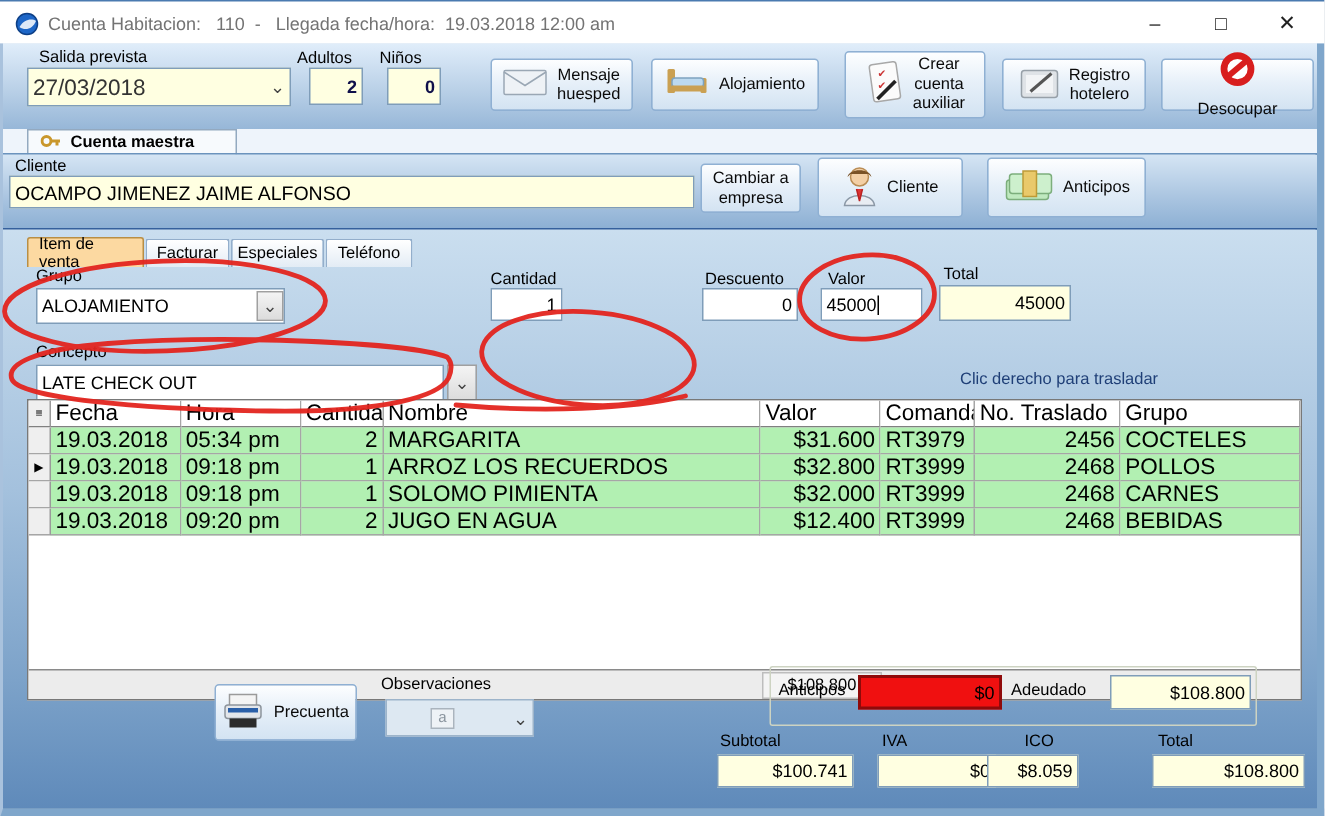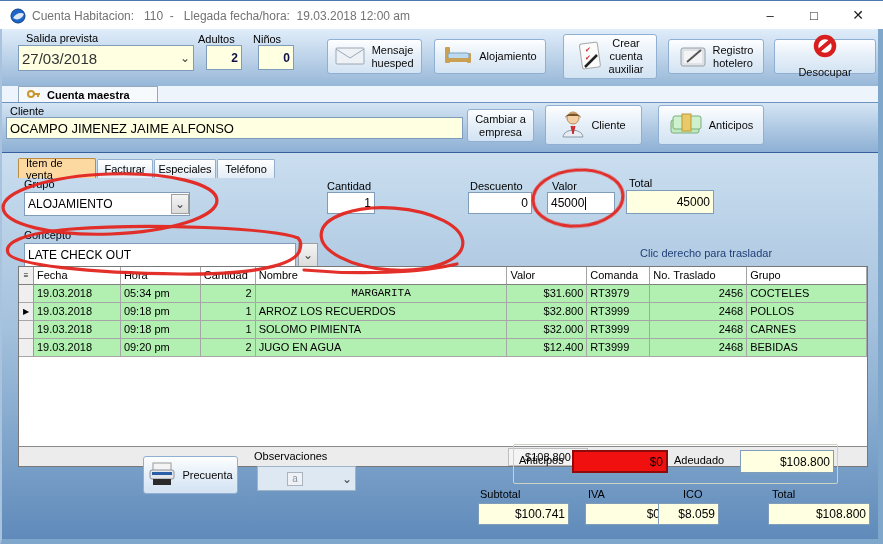--- a/index.html
+++ b/index.html
@@ -50,21 +50,21 @@
           padding-left:8px; font-weight:bold; font-size:11px; }
   .tab2 { position:absolute; top:130px; height:19px; display:flex; align-items:center; justify-content:center;
           font-size:11px; background:linear-gradient(#ffffff,#e3ecf5); border:1px solid #93aecb;
           border-bottom:none; border-radius:2px 2px 0 0; padding:0 7px; }
   .tab2.active { top:129px; height:20px; background:#fcd9a1; border-color:#b98e44; z-index:2; }
   
   .grid { position:absolute; left:16px; top:237px; width:850px; height:201px; background:#fff;
           border:1px solid #787878; overflow:hidden; }
   .grow { display:flex; height:18px; }
   .gcell { border-right:1px solid #a6a6a6; border-bottom:1px solid #a6a6a6; padding:0 3px;
-           font-size:11px; line-height:17px; white-space:nowrap; overflow:hidden; }
+           font-size:15px; line-height:17px; white-space:nowrap; overflow:hidden; }
   .ghead .gcell { background:#fff; border-bottom:1px solid #808080; }
   .gdata .gcell { background:#b2f0b2; }
   .gsel { background:#efefef !important; border-right:1px solid #9a9a9a; font-size:8px; text-align:center; }
   .gtotalband { position:absolute; left:0; right:0; top:179px; height:21px; background:#ececec;
                 border-top:1px solid #8a8a8a; }
   .gtotalcell { position:absolute; left:489px; top:1px; width:80px; height:18px; background:#f4f4f4;
                 border:1px solid #bdbdbd; text-align:center; line-height:17px; font-size:11px; }
   
   .groupbox { position:absolute; border:1px solid #cdd3c2; border-radius:2px; }
   .redfield { background:#f01010 !important; border:2px solid #8f0a0a !important; }
@@ -254,21 +254,21 @@
             <div class="gcell" style="width: 63px;">Comanda</div>
             <div class="gcell" style="width: 97px;">No. Traslado</div>
             <div class="gcell" style="width: 120px;">Grupo</div>
           </div>
         <div>
             <div class="grow gdata">
               <div class="gcell gsel" style="width: 15px;"></div>
               <div class="gcell" style="width: 87px; text-align: left;">19.03.2018</div>
               <div class="gcell" style="width: 80px; text-align: left;">05:34 pm</div>
               <div class="gcell" style="width: 55px; text-align: right;">2</div>
-              <div class="gcell" style="width: 252px; text-align: center; font-family: Liberation Mono, monospace;">MARGARITA</div>
+              <div class="gcell" style="width: 252px; text-align: left;">MARGARITA</div>
               <div class="gcell" style="width: 80px; text-align: right;">$31.600</div>
               <div class="gcell" style="width: 63px; text-align: left;">RT3979</div>
               <div class="gcell" style="width: 97px; text-align: right;">2456</div>
               <div class="gcell" style="width: 120px; text-align: left;">COCTELES</div>
             </div>
             <div class="grow gdata">
               <div class="gcell gsel" style="width: 15px;">▶</div>
               <div class="gcell" style="width: 87px; text-align: left;">19.03.2018</div>
               <div class="gcell" style="width: 80px; text-align: left;">09:18 pm</div>
               <div class="gcell" style="width: 55px; text-align: right;">1</div>

